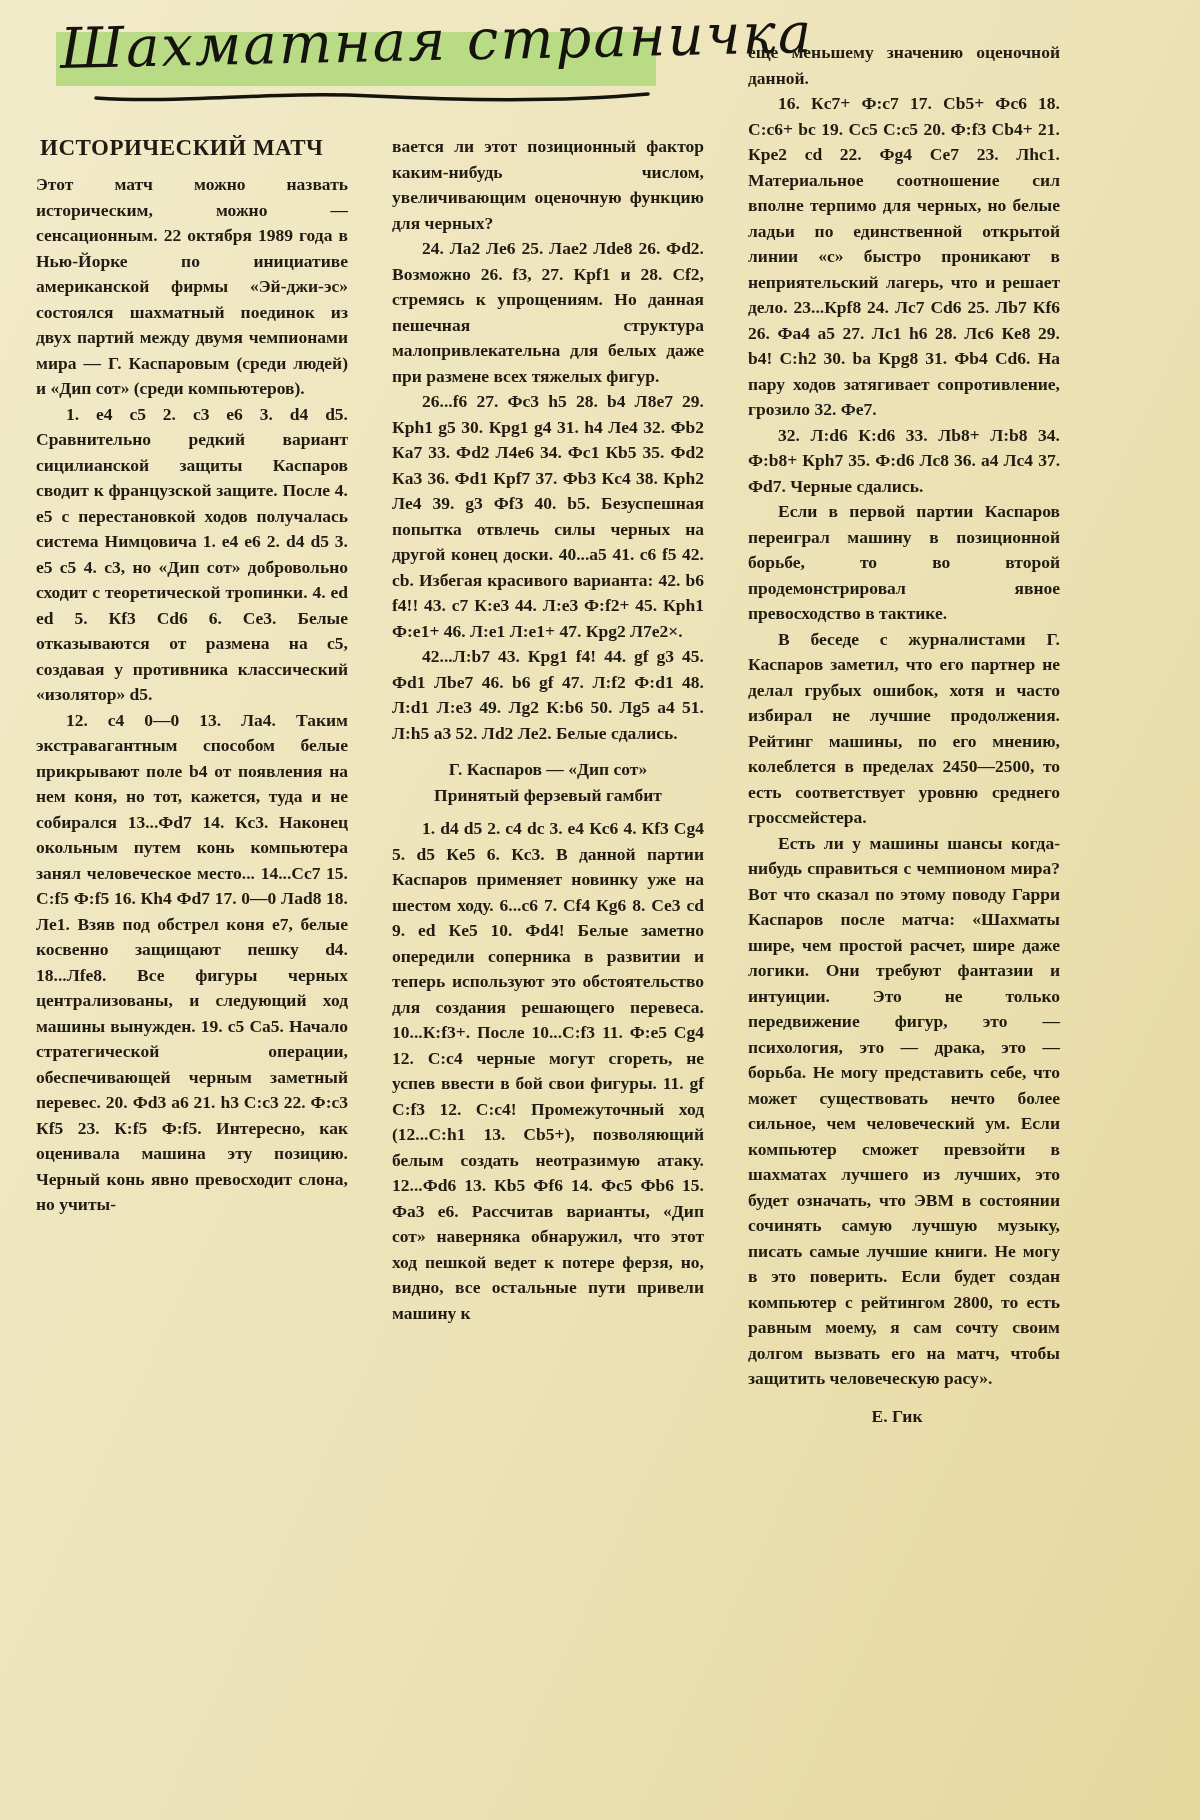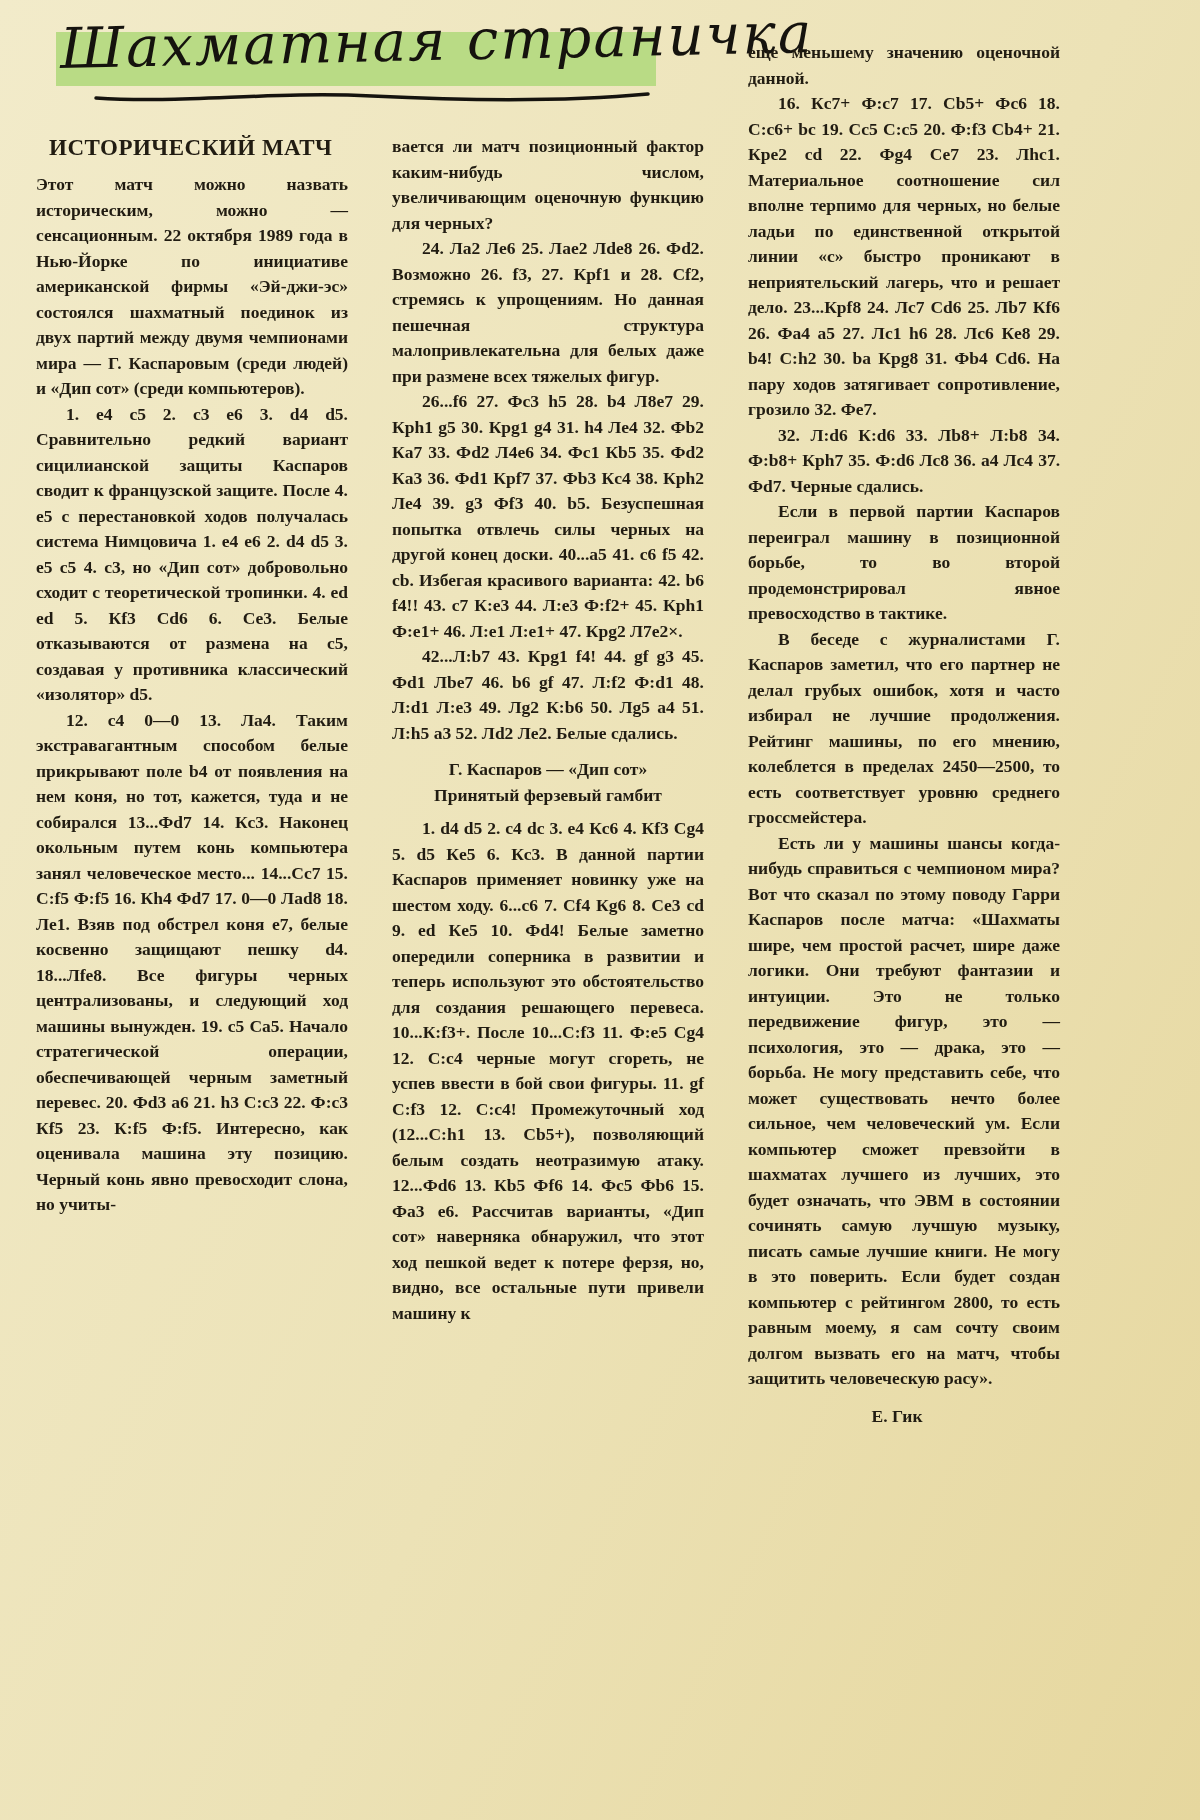--- a/index.html
+++ b/index.html
@@ -38,21 +38,21 @@
   .col {
     width: 312px;
     font-size: 17.5px; line-height: 25.5px;
     font-weight: 700;
     text-align: justify;
     hyphens: auto;
   }
   .colpad { padding-top: 94px; }
   h1.article-title {
     font-size: 23px; font-weight: 700;
-    margin: 0 0 10px 13px; letter-spacing: 0.5px;
+    margin: 0 0 10px 4px; letter-spacing: 0.5px;
     text-align: left; line-height: 28px;
   }
   p { margin: 0; }
   p.indent { text-indent: 30px; }
   .game-heading {
     text-align: center; font-weight: 700;
     margin: 10px 0 8px 0; text-indent: 0;
     line-height: 26px;
   }
   .byline {
@@ -74,21 +74,21 @@
   <div class="cols">
 
     <div class="col colpad">
       <h1 class="article-title">ИСТОРИЧЕСКИЙ МАТЧ</h1>
       <p class="noindent">Этот матч можно назвать историческим, можно — сенсационным. 22 октября 1989 года в Нью-Йорке по инициативе американской фирмы «Эй-джи-эс» состоялся шахматный поединок из двух партий между двумя чемпионами мира — Г. Каспаровым (среди людей) и «Дип сот» (среди компьютеров).</p>
       <p class="indent">1. e4 c5 2. c3 e6 3. d4 d5. Сравнительно редкий вариант сицилианской защиты Каспаров сводит к французской защите. После 4. e5 с перестановкой ходов получалась система Нимцовича 1. e4 e6 2. d4 d5 3. e5 c5 4. c3, но «Дип сот» добровольно сходит с теоретической тропинки. 4. ed ed 5. Кf3 Сd6 6. Се3. Белые отказываются от размена на c5, создавая у противника классический «изолятор» d5.</p>
       <p class="indent">12. c4 0—0 13. Ла4. Таким экстравагантным способом белые прикрывают поле b4 от появления на нем коня, но тот, кажется, туда и не собирался 13...Фd7 14. Кc3. Наконец окольным путем конь компьютера занял человеческое место... 14...Сc7 15. С:f5 Ф:f5 16. Кh4 Фd7 17. 0—0 Лad8 18. Ле1. Взяв под обстрел коня e7, белые косвенно защищают пешку d4. 18...Лfe8. Все фигуры черных централизованы, и следующий ход машины вынужден. 19. c5 Сa5. Начало стратегической операции, обеспечивающей черным заметный перевес. 20. Фd3 a6 21. h3 С:c3 22. Ф:c3 Кf5 23. К:f5 Ф:f5. Интересно, как оценивала машина эту позицию. Черный конь явно превосходит слона, но учиты-</p>
     </div>
 
     <div class="col colpad">
-      <p class="noindent">вается ли матч позиционный фактор каким-нибудь числом, увеличивающим оценочную функцию для черных?</p>
+      <p class="noindent">вается ли этот позиционный фактор каким-нибудь числом, увеличивающим оценочную функцию для черных?</p>
       <p class="indent">24. Ла2 Ле6 25. Лае2 Лde8 26. Фd2. Возможно 26. f3, 27. Крf1 и 28. Сf2, стремясь к упрощениям. Но данная пешечная структура малопривлекательна для белых даже при размене всех тяжелых фигур.</p>
       <p class="indent">26...f6 27. Фc3 h5 28. b4 Л8e7 29. Крh1 g5 30. Крg1 g4 31. h4 Ле4 32. Фb2 Кa7 33. Фd2 Л4e6 34. Фc1 Кb5 35. Фd2 Кa3 36. Фd1 Крf7 37. Фb3 Кc4 38. Крh2 Ле4 39. g3 Фf3 40. b5. Безуспешная попытка отвлечь силы черных на другой конец доски. 40...a5 41. c6 f5 42. cb. Избегая красивого варианта: 42. b6 f4!! 43. c7 К:e3 44. Л:e3 Ф:f2+ 45. Крh1 Ф:e1+ 46. Л:e1 Л:e1+ 47. Крg2 Л7e2×.</p>
       <p class="indent">42...Л:b7 43. Крg1 f4! 44. gf g3 45. Фd1 Лbe7 46. b6 gf 47. Л:f2 Ф:d1 48. Л:d1 Л:e3 49. Лg2 К:b6 50. Лg5 a4 51. Л:h5 a3 52. Лd2 Ле2. Белые сдались.</p>
       <div class="game-heading">
         <div>Г. Каспаров — «Дип сот»</div>
         <div>Принятый ферзевый гамбит</div>
       </div>
       <p class="indent">1. d4 d5 2. c4 dc 3. e4 Кc6 4. Кf3 Сg4 5. d5 Кe5 6. Кc3. В данной партии Каспаров применяет новинку уже на шестом ходу. 6...c6 7. Сf4 Кg6 8. Се3 cd 9. ed Кe5 10. Фd4! Белые заметно опередили соперника в развитии и теперь используют это обстоятельство для создания решающего перевеса. 10...К:f3+. После 10...С:f3 11. Ф:e5 Сg4 12. С:c4 черные могут сгореть, не успев ввести в бой свои фигуры. 11. gf С:f3 12. С:c4! Промежуточный ход (12...С:h1 13. Сb5+), позволяющий белым создать неотразимую атаку. 12...Фd6 13. Кb5 Фf6 14. Фc5 Фb6 15. Фа3 e6. Рассчитав варианты, «Дип сот» наверняка обнаружил, что этот ход пешкой ведет к потере ферзя, но, видно, все остальные пути привели машину к</p>
     </div>
 

